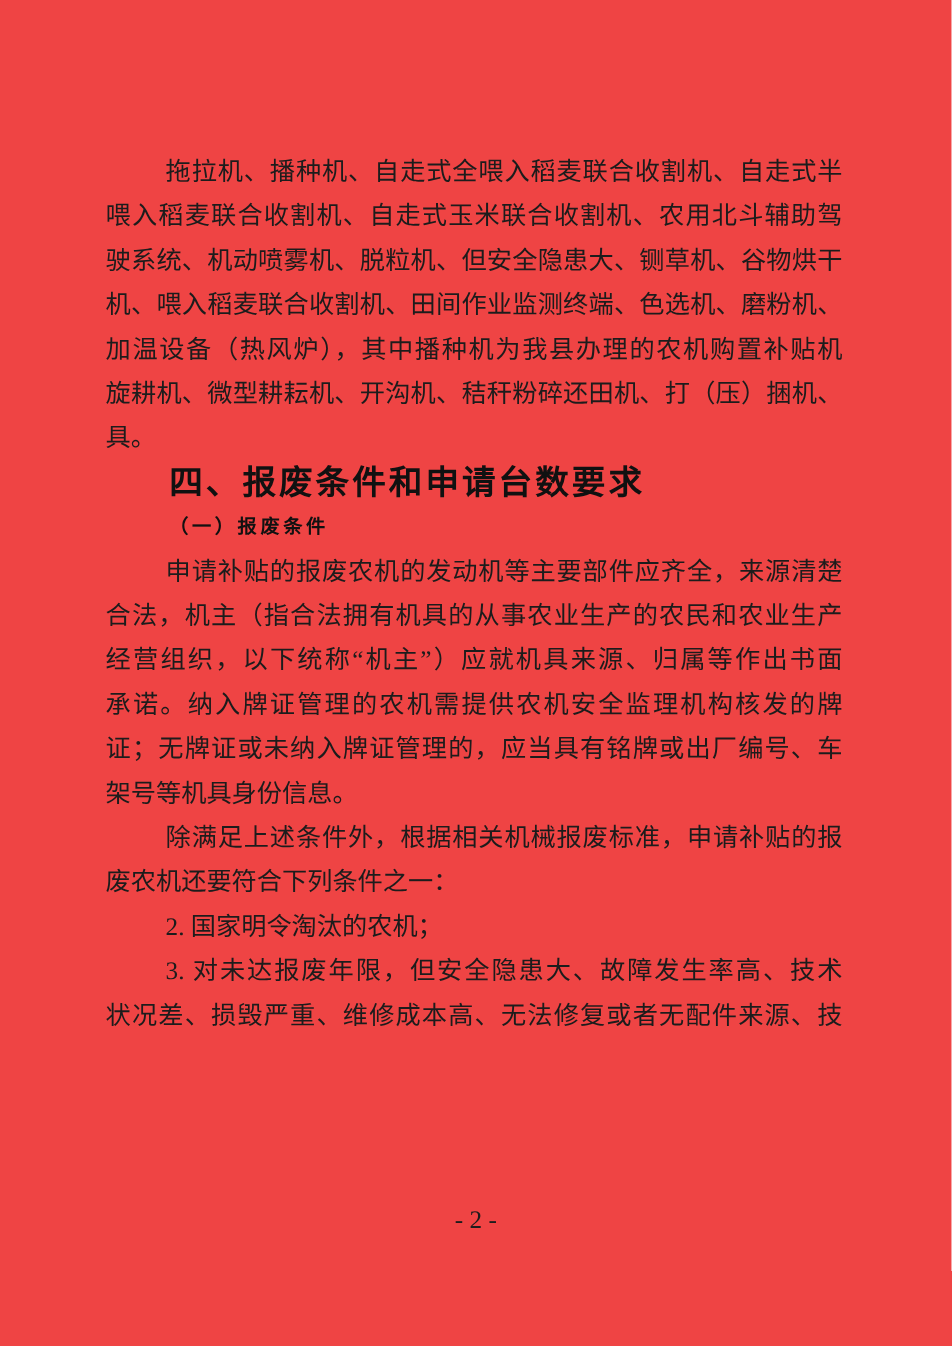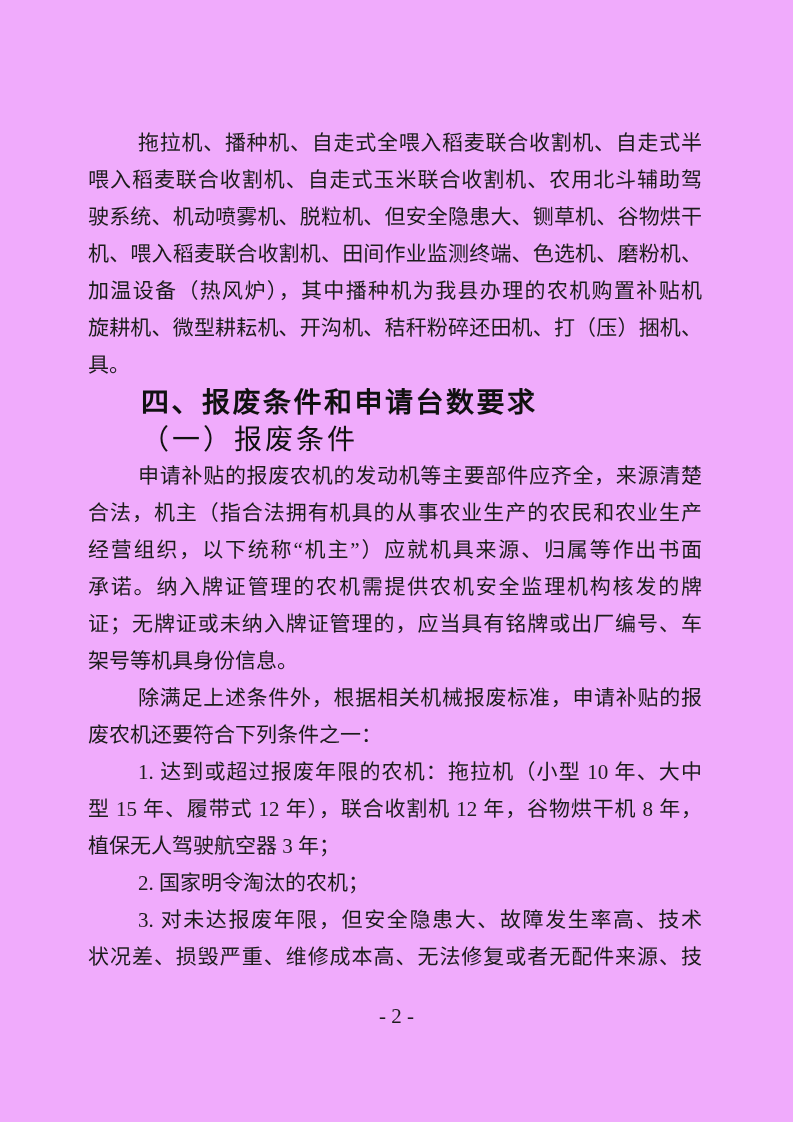--- a/index.html
+++ b/index.html
@@ -4,21 +4,21 @@
 <style>
   html, body {
     margin: 0;
     padding: 0;
     background: #ffffff;
   }
   .page {
     position: relative;
     width: 793px;
     height: 1122px;
-    background: #f0abfc;
+    background: #ef4444;
     overflow: hidden;
     font-family: "Liberation Serif", "DejaVu Serif", serif;
     color: #1c1c1c;
   }
   .content {
     position: absolute;
     left: 88px;
     top: 125px;
     width: 614px;
     font-size: 21px;
@@ -43,22 +43,22 @@
   }
   .block.heading1 {
     font-family: "Liberation Sans", "DejaVu Sans", sans-serif;
     font-weight: 700;
     font-size: 28px;
     letter-spacing: 2.5px;
     color: #111111;
   }
   .block.heading2 {
     font-family: "Liberation Serif", "DejaVu Serif", serif;
-    font-weight: 400;
-    font-size: 28px;
+    font-weight: 700;
+    font-size: 16px;
     letter-spacing: 3px;
     color: #111111;
   }
   .page-number {
     position: absolute;
     left: 0;
     top: 1004px;
     width: 100%;
     text-align: center;
     font-size: 21px;
@@ -91,25 +91,20 @@
         <div class="line just">经营组织，以下统称“机主”）应就机具来源、归属等作出书面</div>
         <div class="line just">承诺。纳入牌证管理的农机需提供农机安全监理机构核发的牌</div>
         <div class="line just">证；无牌证或未纳入牌证管理的，应当具有铭牌或出厂编号、车</div>
         <div class="line">架号等机具身份信息。</div>
       </div>
       <div class="block paragraph">
         <div class="line first just">除满足上述条件外，根据相关机械报废标准，申请补贴的报</div>
         <div class="line">废农机还要符合下列条件之一：</div>
       </div>
       <div class="block paragraph">
-        <div class="line first just">1. 达到或超过报废年限的农机：拖拉机（小型 10 年、大中</div>
-        <div class="line just">型 15 年、履带式 12 年），联合收割机 12 年，谷物烘干机 8 年，</div>
-        <div class="line">植保无人驾驶航空器 3 年；</div>
-      </div>
-      <div class="block paragraph">
         <div class="line first">2. 国家明令淘汰的农机；</div>
       </div>
       <div class="block paragraph">
         <div class="line first just">3. 对未达报废年限，但安全隐患大、故障发生率高、技术</div>
         <div class="line just">状况差、损毁严重、维修成本高、无法修复或者无配件来源、技</div>
       </div>
     </div>
   <div class="page-number">- 2 -</div>
 </div>
 

